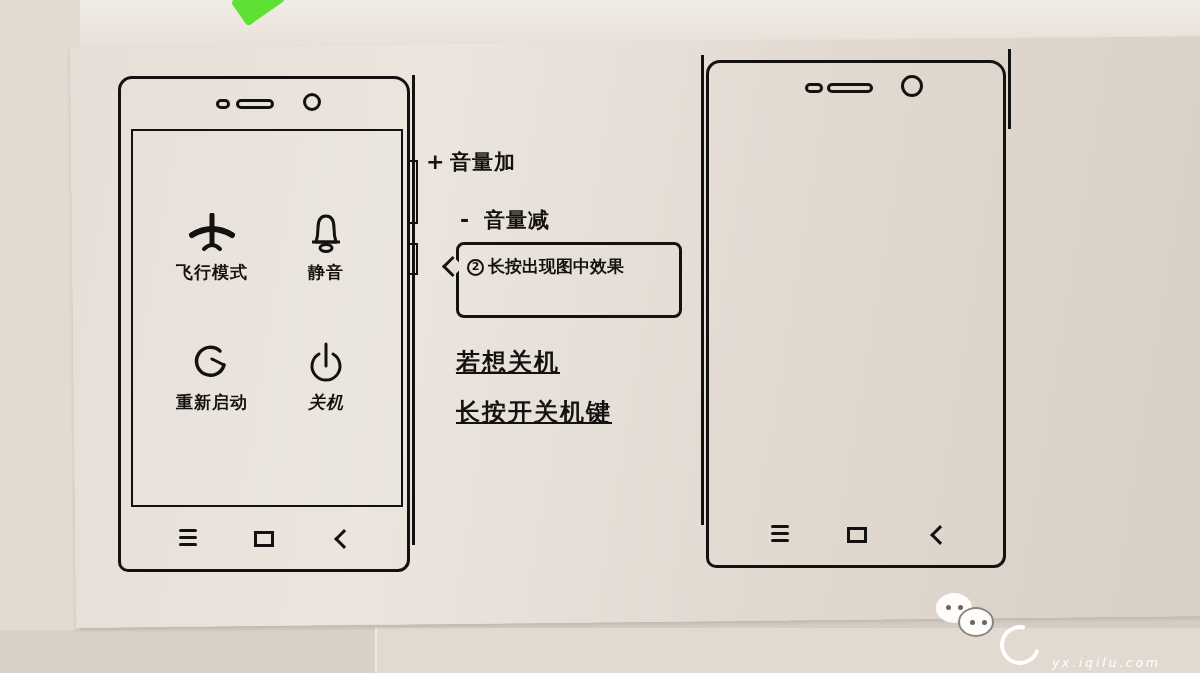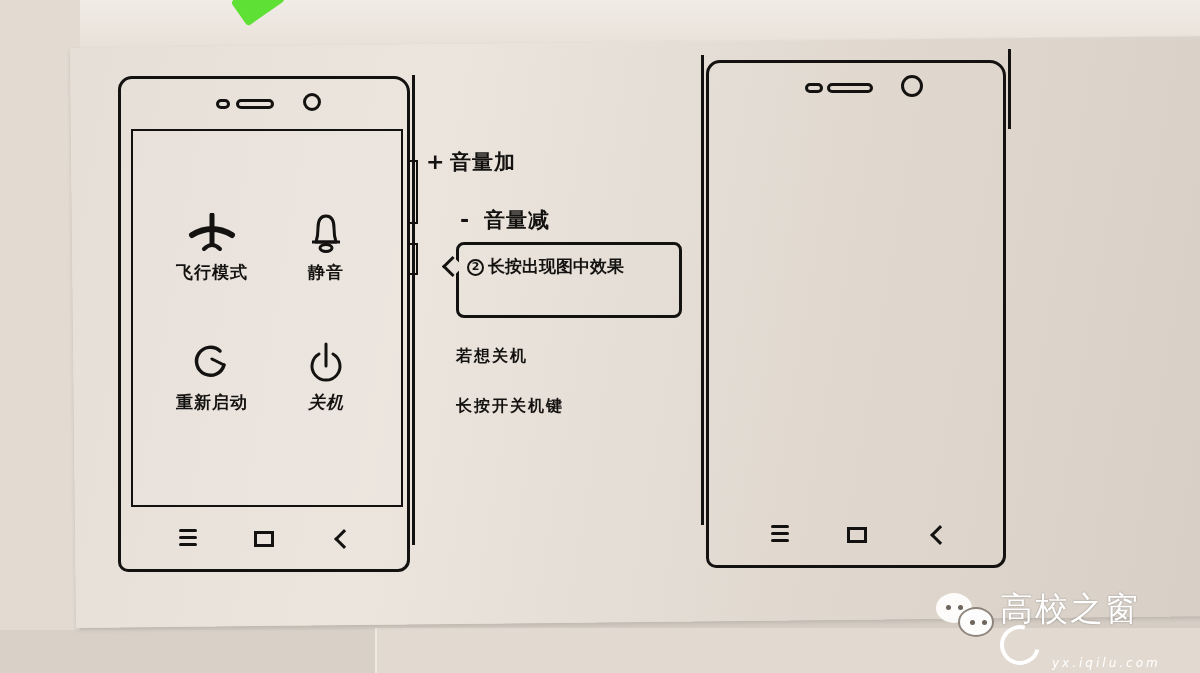--- a/index.html
+++ b/index.html
@@ -66,21 +66,21 @@
   .bubble::before {
     content:""; position:absolute; left:-14px; top:14px; width:12px; height:12px;
     border-left:3px solid #141210; border-bottom:3px solid #141210; transform:rotate(45deg);
     background:#e8e1d9;
   }
   .bubble .line { font-size:17px; font-weight:bold; height:30px; line-height:30px; white-space:nowrap; }
   .bubble .num {
     display:inline-block; width:17px; height:17px; border:2.5px solid #141210; border-radius:50%;
     font-size:11px; line-height:12px; text-align:center; margin-right:4px; vertical-align:2px;
   }
-  .note { position:absolute; left:456px; font-size:16px; font-weight:bold; letter-spacing:2px; }
+  .note { position:absolute; left:456px; font-size:24px; font-weight:bold; letter-spacing:2px;text-decoration:underline; }
 
   .watermark { position:absolute; left:930px; top:585px; width:270px; height:88px; }
   .wm-chat1 { position:absolute; left:6px; top:8px; width:36px; height:30px; background:#fff; border-radius:50%; opacity:0.92; }
   .wm-chat2 { position:absolute; left:28px; top:22px; width:36px; height:30px; background:#fff; border-radius:50%; border:2px solid #8a8077; opacity:0.95; }
   .wm-dot { position:absolute; width:5px; height:5px; background:#6d645b; border-radius:50%; }
   .wm-title { position:absolute; left:70px; top:2px; font-size:33px; color:#fff; font-family:"DejaVu Sans",sans-serif; text-shadow:0 0 2px rgba(0,0,0,0.35); letter-spacing:2px; }
   .wm-brand { position:absolute; left:112px; top:40px; font-size:26px; color:#fff; font-weight:bold; font-style:italic; letter-spacing:1px; text-shadow:0 0 2px rgba(0,0,0,0.35); }
   .wm-logo { position:absolute; left:70px; top:40px; width:40px; height:40px; border:4px solid #fff; border-radius:50%; border-right-color:transparent; transform:rotate(-30deg); }
   .wm-url { position:absolute; left:122px; top:71px; font-size:12px; color:#fff; letter-spacing:3px; font-style:italic; }
 </style>
@@ -190,16 +190,15 @@
   </div>
 </div>
 
 <div class="watermark">
   <div class="wm-chat1"></div>
   <div class="wm-dot" style="left:16px; top:20px;"></div>
   <div class="wm-dot" style="left:28px; top:20px;"></div>
   <div class="wm-chat2"></div>
   <div class="wm-dot" style="left:40px; top:35px;"></div>
   <div class="wm-dot" style="left:52px; top:35px;"></div>
-  <div class="wm-title">高校之窗</div>
   <div class="wm-logo"></div>
   <div class="wm-url">yx.iqilu.com</div>
 </div>
 
 </body></html>

